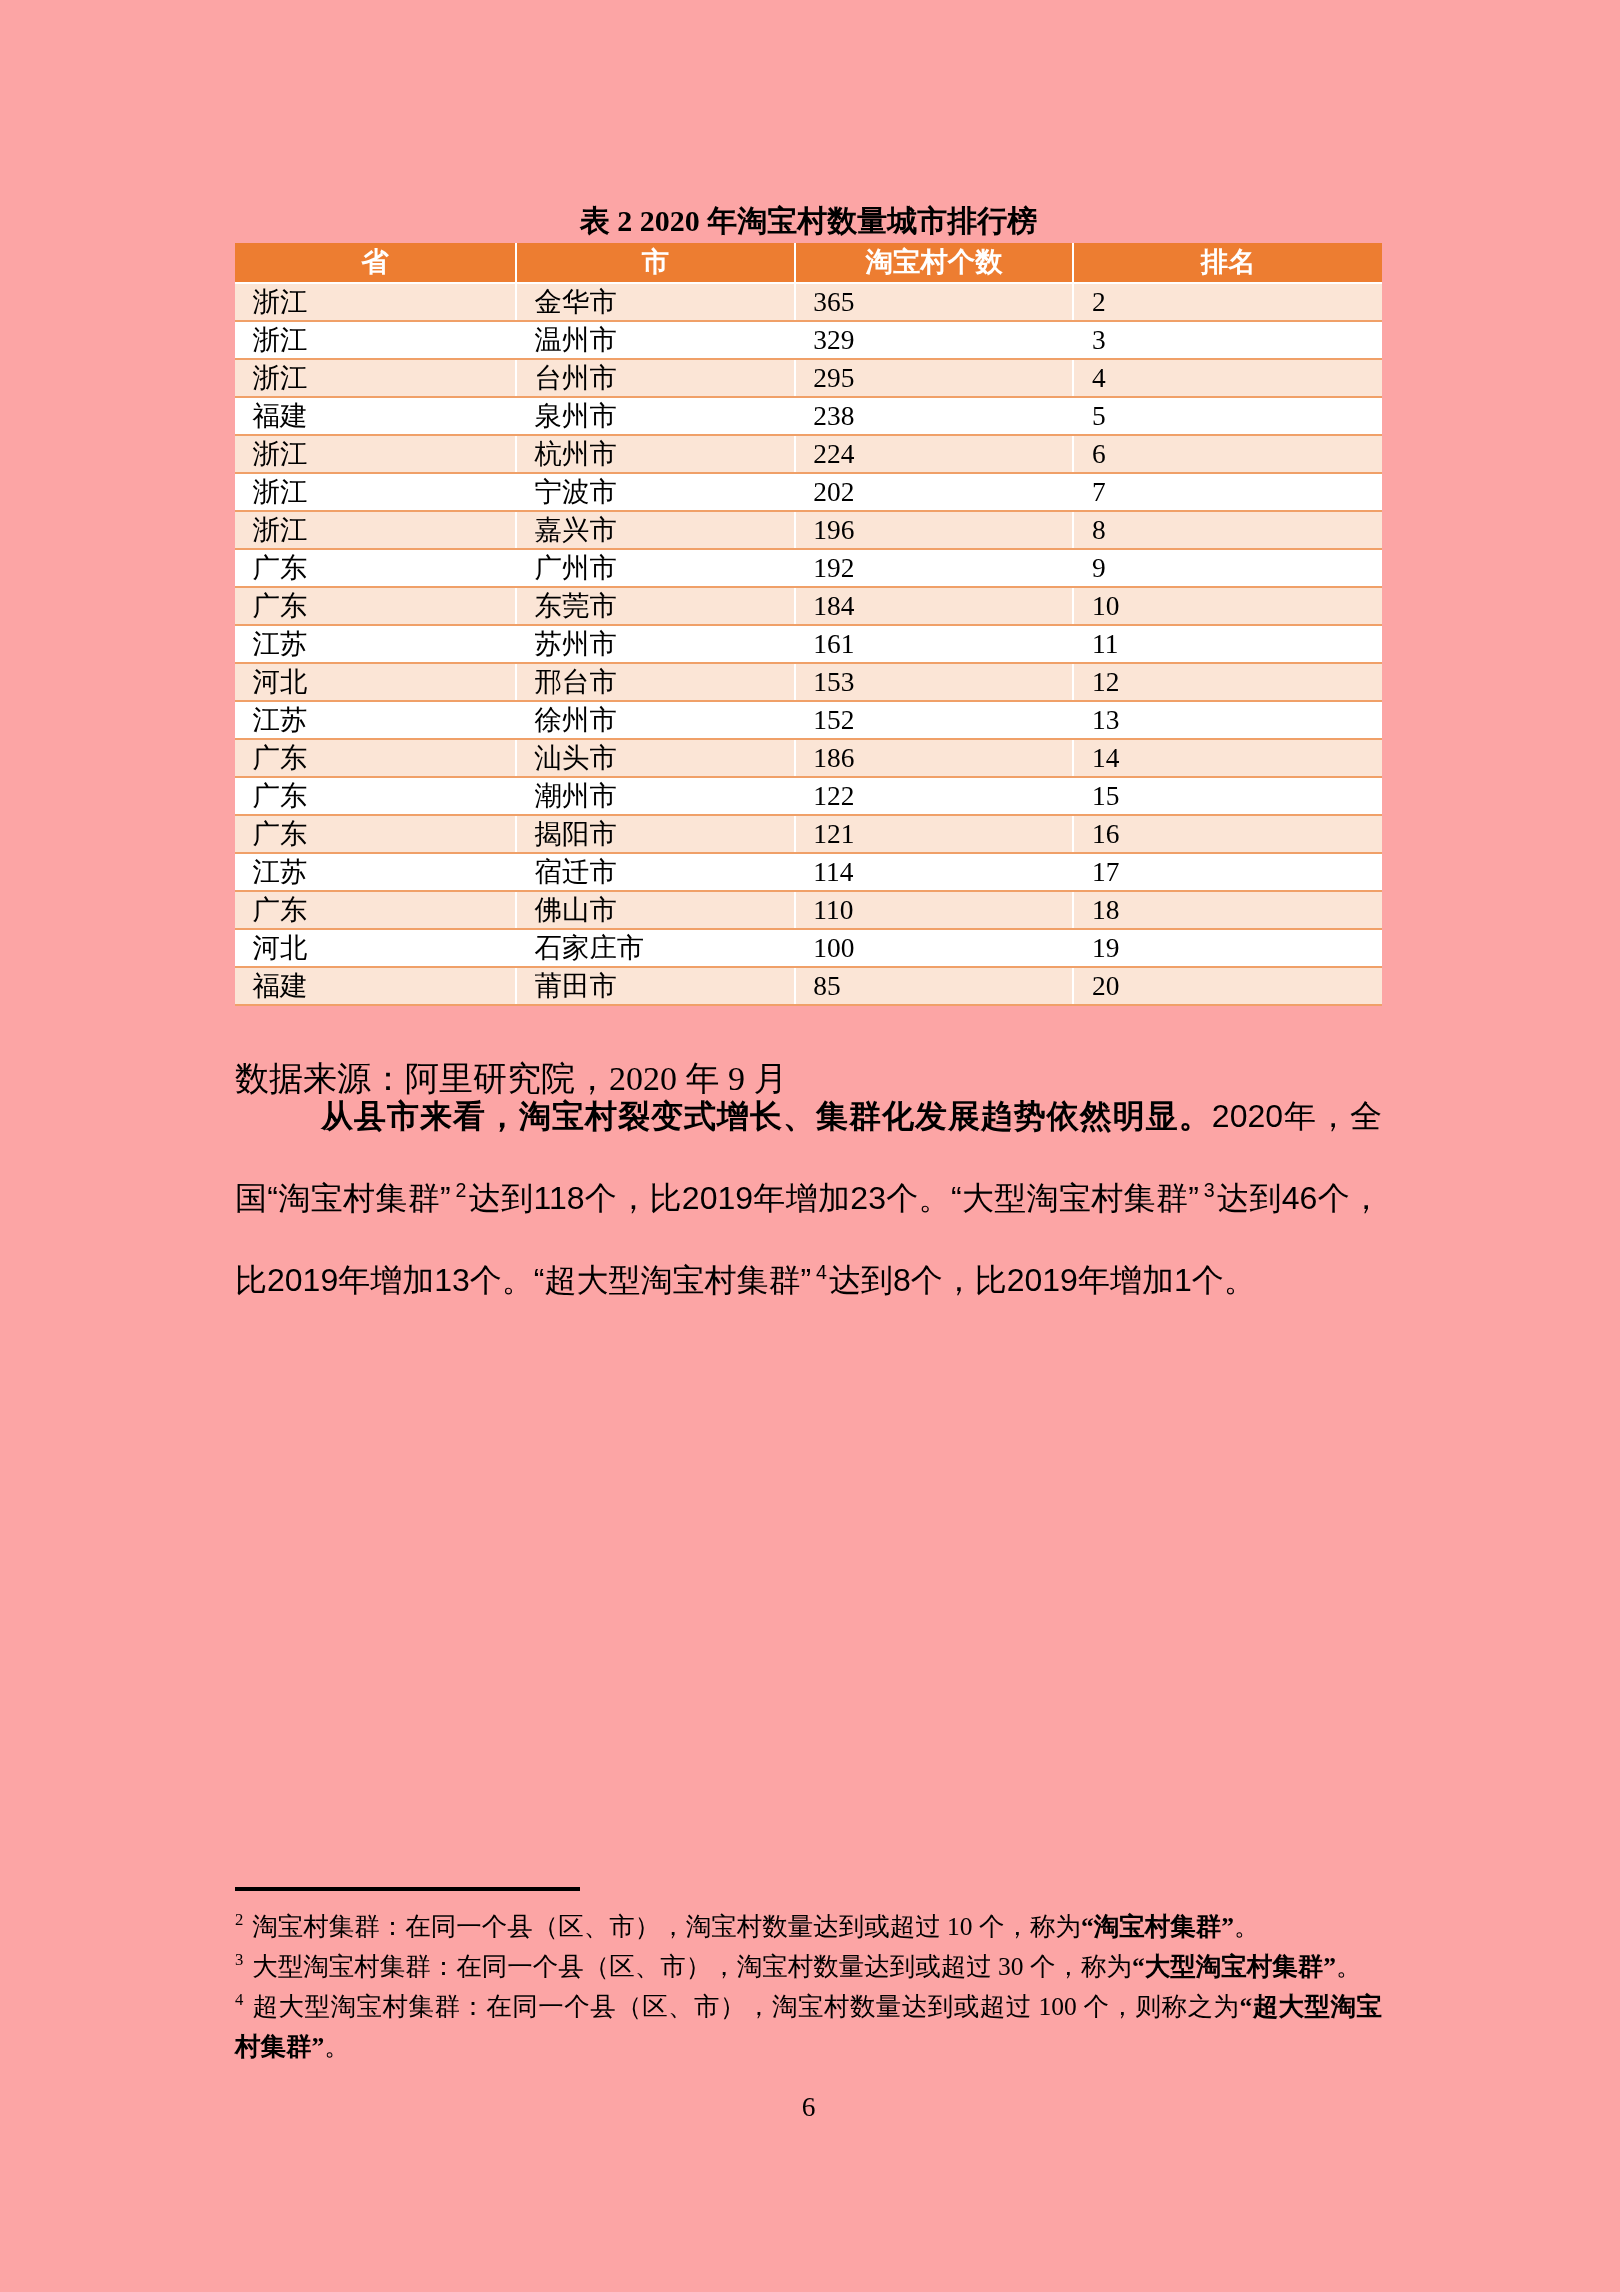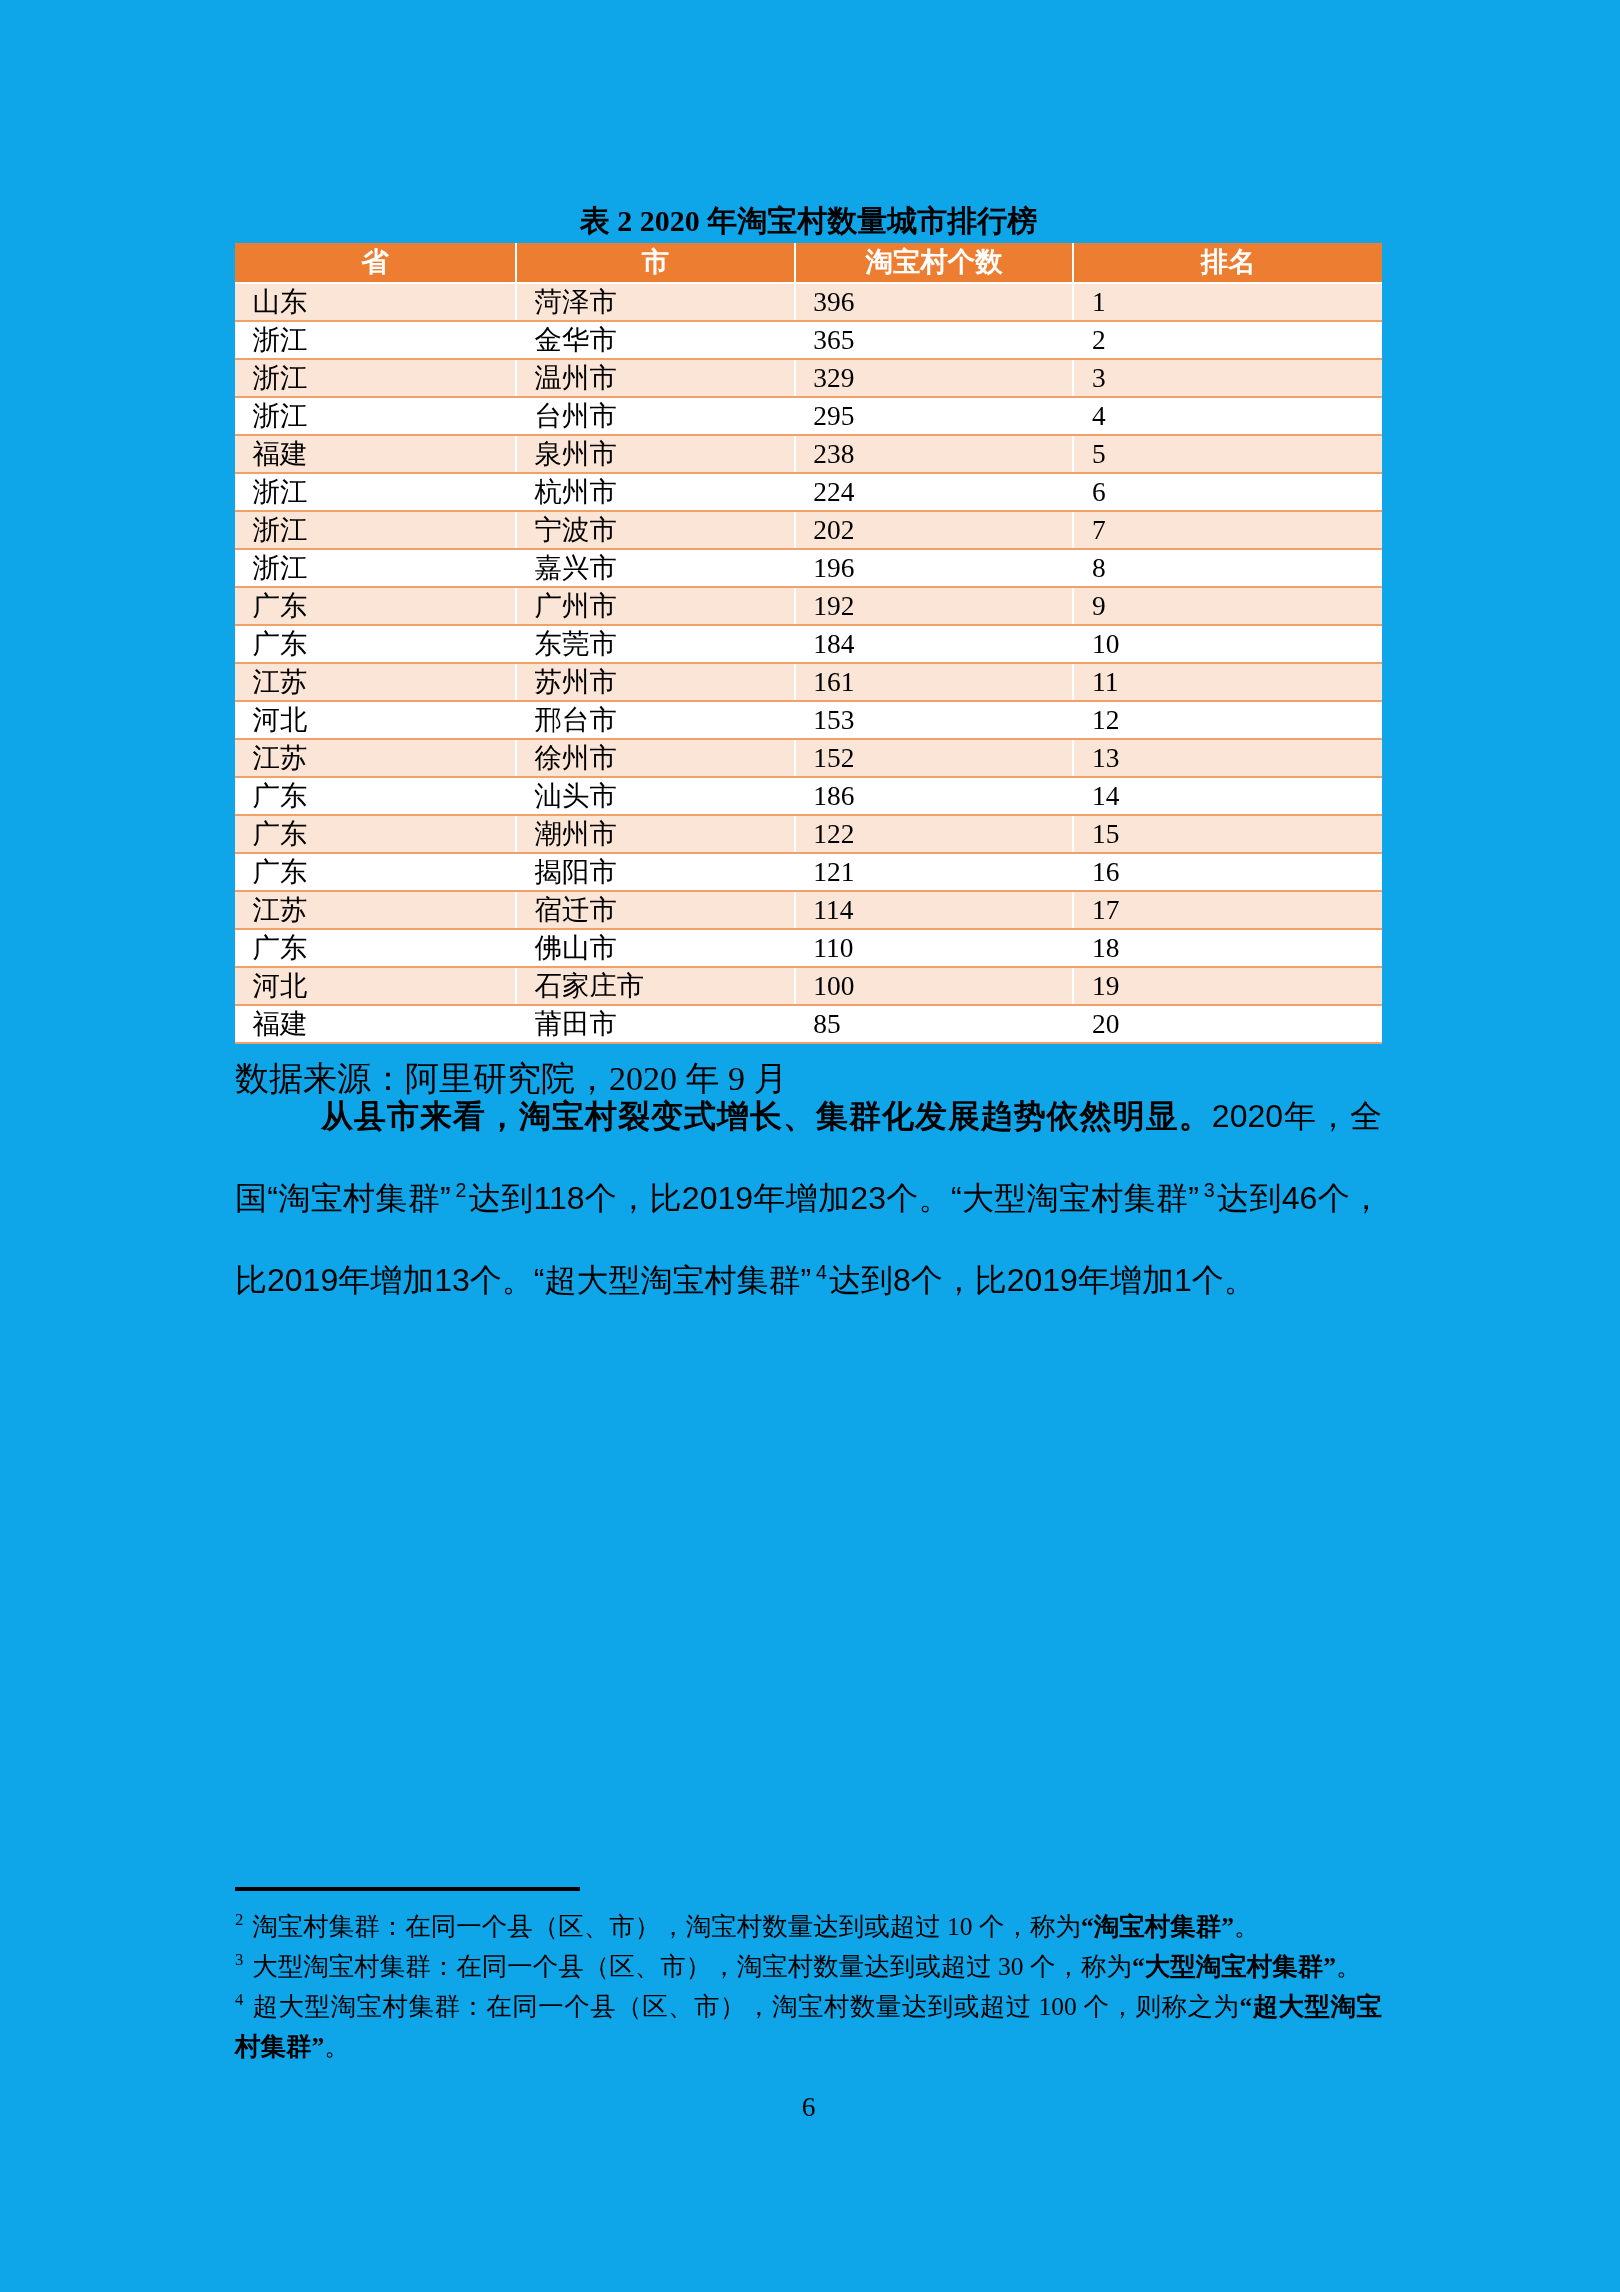--- a/index.html
+++ b/index.html
@@ -1,20 +1,20 @@
 <!DOCTYPE html>
 <html style="--tbl-header-bg: #ED7D31; --tbl-header-text: #FFFFFF; --tbl-band-bg: #FBE5D6; --tbl-border: #F0A068;"><head>
 <meta charset="utf-8">
 <style>
   html,body { margin:0; padding:0; background:#888; }
   .page {
     position:relative;
     width:1620px; height:2293px;
     margin:0 auto;
-    background:#0ea5e9;
+    background:#fca5a5;
     font-family:"Liberation Serif", serif;
     color:#000000;
     overflow:hidden;
   }
   .content-col { position:absolute; left:235px; width:1147px; }
 
   
   .doc-title {
     top:198px;
     text-align:center;
@@ -126,26 +126,20 @@
       <thead>
         <tr id="header-row">
             <th>省</th>
             <th>市</th>
             <th>淘宝村个数</th>
             <th>排名</th>
           </tr>
       </thead>
       <tbody id="table-body">
           <tr>
-            <td>山东</td>
-            <td>菏泽市</td>
-            <td>396</td>
-            <td>1</td>
-          </tr>
-          <tr>
             <td>浙江</td>
             <td>金华市</td>
             <td>365</td>
             <td>2</td>
           </tr>
           <tr>
             <td>浙江</td>
             <td>温州市</td>
             <td>329</td>
             <td>3</td>

